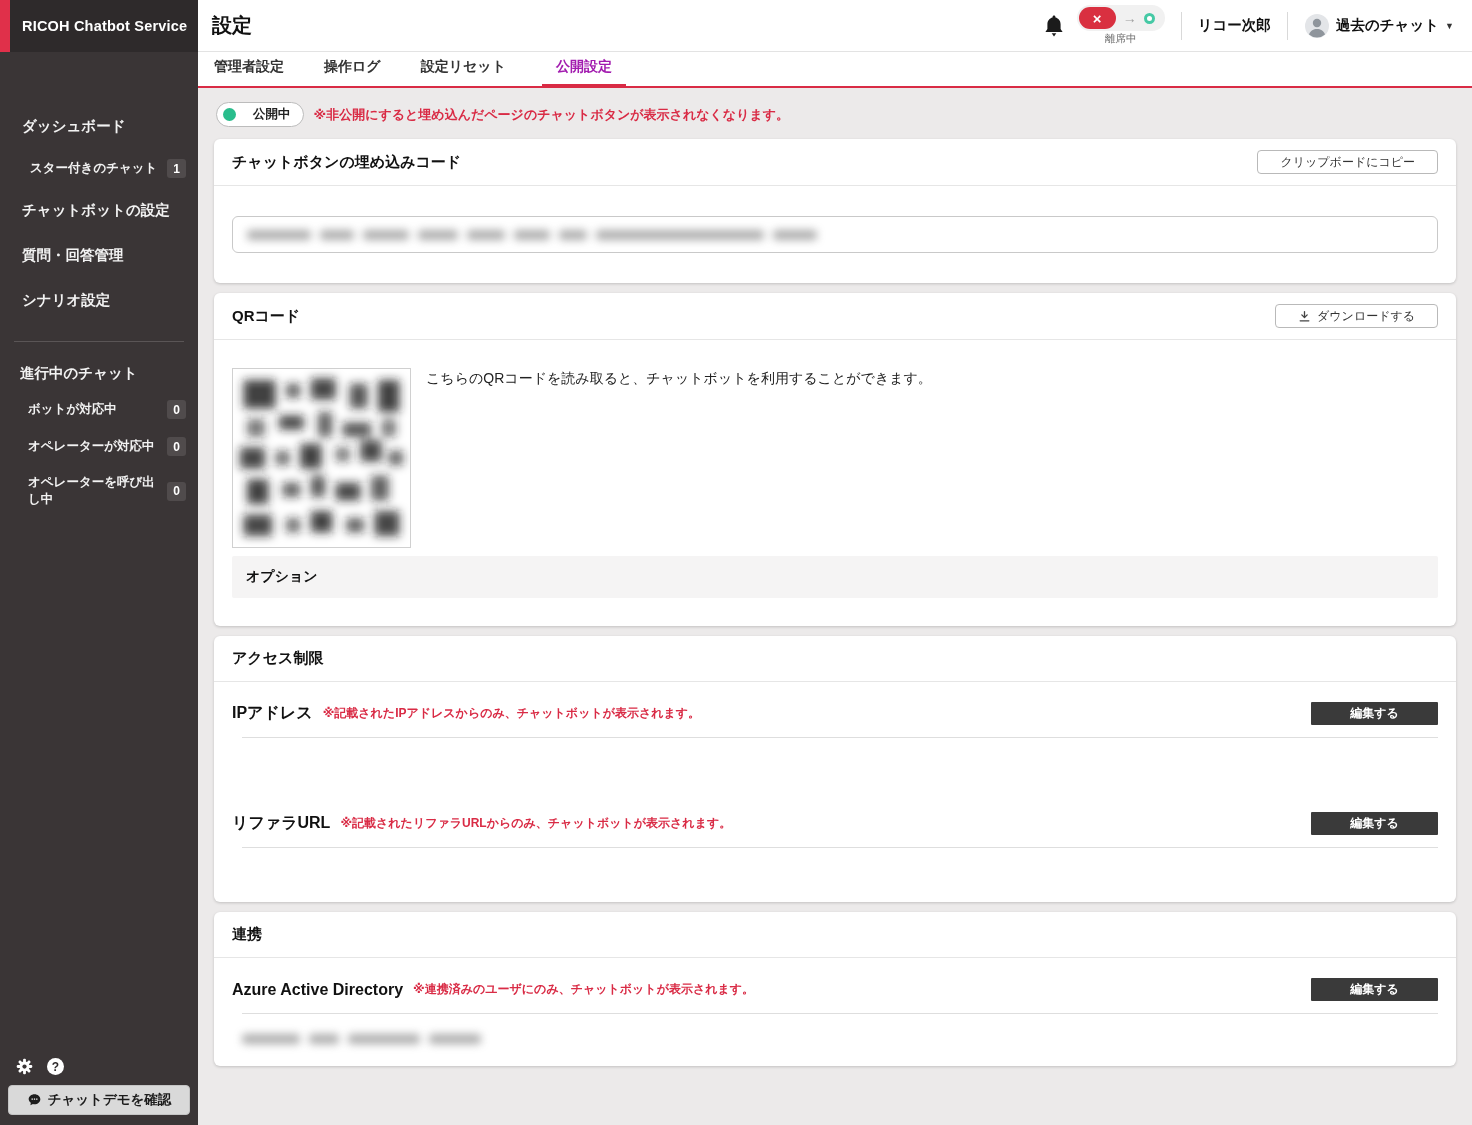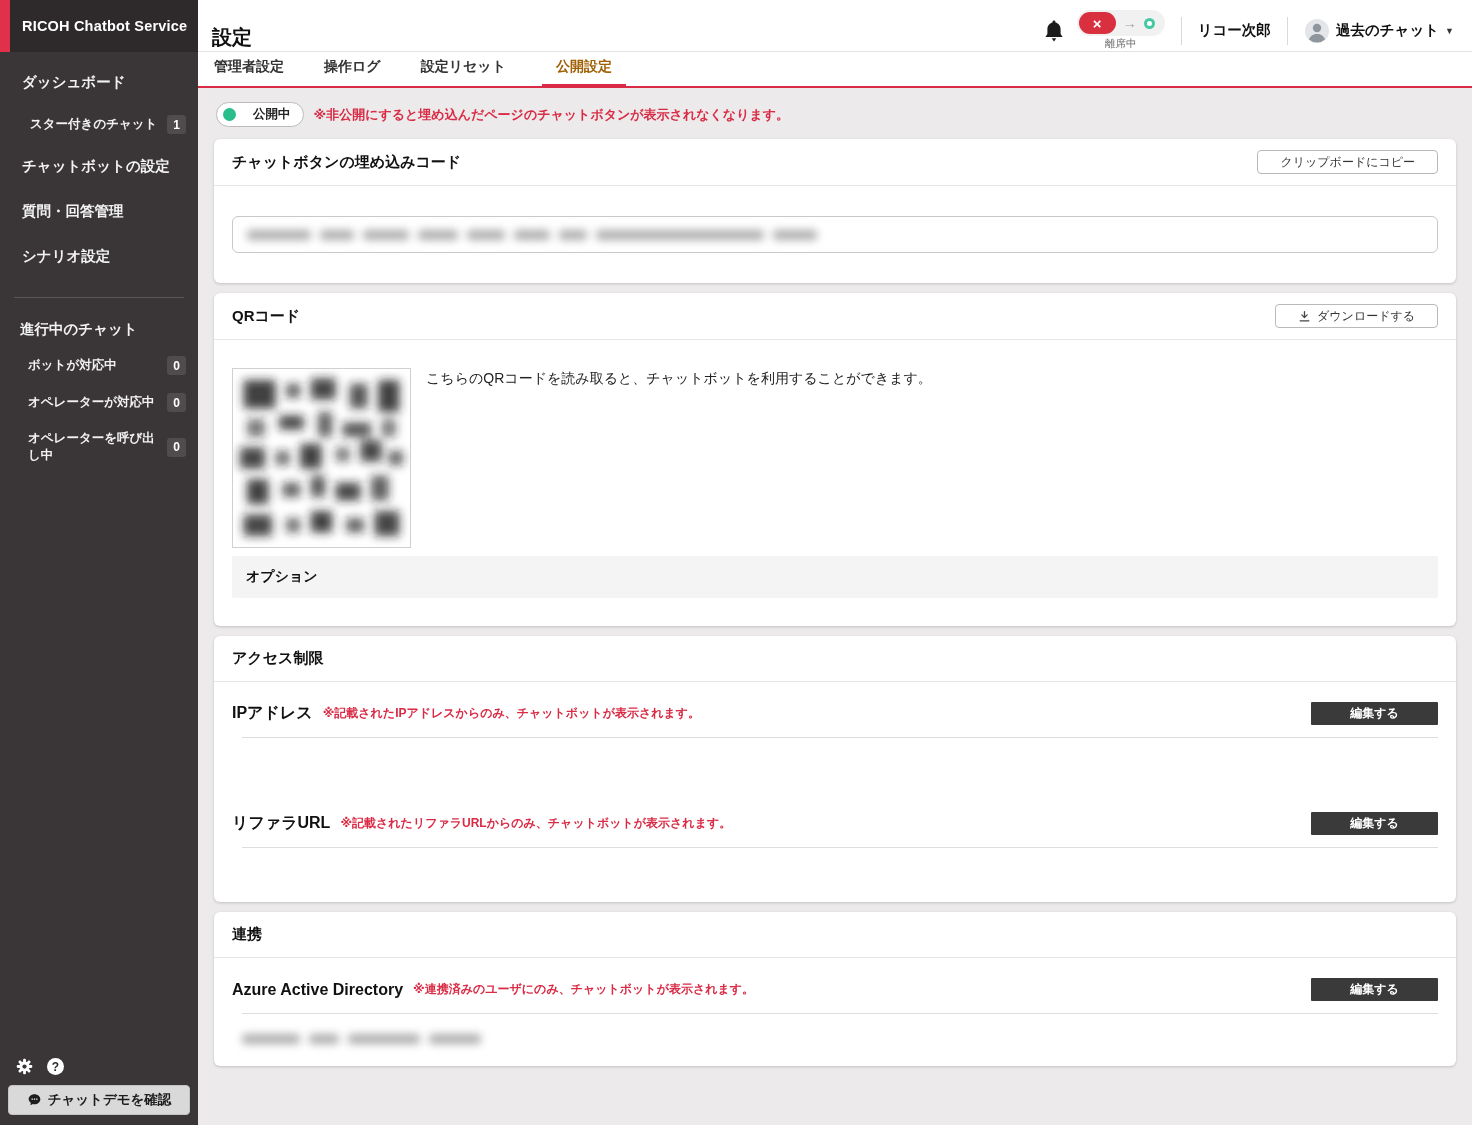--- a/index.html
+++ b/index.html
@@ -4,21 +4,21 @@
 <style>
   * { margin:0; padding:0; box-sizing:border-box; }
   html,body { width:1472px; height:1125px; }
   body {
     font-family:"Liberation Sans","DejaVu Sans",sans-serif;
     background:#eceaea; color:#222; display:flex; overflow:hidden;
   }
   
   .sidebar {
     width:198px; min-width:198px; background:#3a3536; color:#fff;
-    position:relative; display:flex; flex-direction:column; height:1125px;
+    position:relative; display:flex; flex-direction:column; height:1125px;gap:44px;
   }
   .logo-bar {
     height:52px; background:#2e2a2b; display:flex; align-items:center;
     padding-left:22px; position:relative;
   }
   .logo-bar::before {
     content:""; position:absolute; left:0; top:0; width:10px; height:52px;
     background:#e0304a;
   }
   .logo-text { font-size:14.5px; font-weight:bold; color:#fff; letter-spacing:.2px; }
@@ -47,21 +47,21 @@
     font-size:12px; font-weight:bold; display:flex; align-items:center; justify-content:center;
   }
   .demo-btn {
     width:100%; height:30px; background:#d9d9d9; border:1px solid #c4c4c4; border-radius:4px;
     display:flex; align-items:center; justify-content:center; gap:6px;
     font-size:13.5px; font-weight:bold; color:#1d1d1d; cursor:pointer;
   }
   
   .main { flex:1; display:flex; flex-direction:column; height:1125px; }
   .topbar {
-    height:52px; background:#fff; display:flex; align-items:flex-end;
+    height:52px; background:#fff; display:flex; align-items:center;
     padding:0 18px 0 14px; border-bottom:1px solid #e3e3e3;
   }
   .page-title { font-size:20px; font-weight:bold; color:#111; }
   .topbar-right { margin-left:auto; display:flex; align-items:center; gap:12px; }
   .bell-svg { width:22px; height:24px; display:block; }
   .presence { display:flex; flex-direction:column; align-items:center; }
   .presence-toggle {
     background:#f1f1f1; border-radius:14px; height:26px; display:flex;
     align-items:center; padding:2px 10px 2px 2px; gap:7px;
   }
@@ -80,21 +80,21 @@
   .caret { font-size:9px; color:#333; }
   
   .tabbar {
     background:#fff; display:flex; align-items:flex-end; padding-left:12px;
     border-bottom:2px solid #d92b45; height:36px;
   }
   .tab {
     font-size:14px; font-weight:bold; color:#333; padding:8px 4px; margin-right:32px;
     cursor:pointer; border-bottom:4px solid transparent; margin-bottom:-2px;
   }
-  .tab.active { color:#a16207; border-bottom-color:#d92b45; padding:8px 14px; }
+  .tab.active { color:#a21caf; border-bottom-color:#d92b45; padding:8px 14px; }
   
   .content { flex:1; overflow:hidden; padding:12px 16px; background:#eceaea; }
   .notice-row { display:flex; align-items:center; gap:10px; margin:2px 0 12px 2px; }
   .pub-badge {
     background:#fff; border:1px solid #bcbcbc; border-radius:13px; height:25px;
     display:flex; align-items:center; gap:17px; padding:0 12px 0 6px; cursor:default;
   }
   .pub-dot { width:13px; height:13px; border-radius:50%; background:#29bd8c; }
   .pub-text { font-size:12.5px; font-weight:bold; color:#222; }
   .notice-text { font-size:13px; font-weight:bold; color:#d92b45; }

